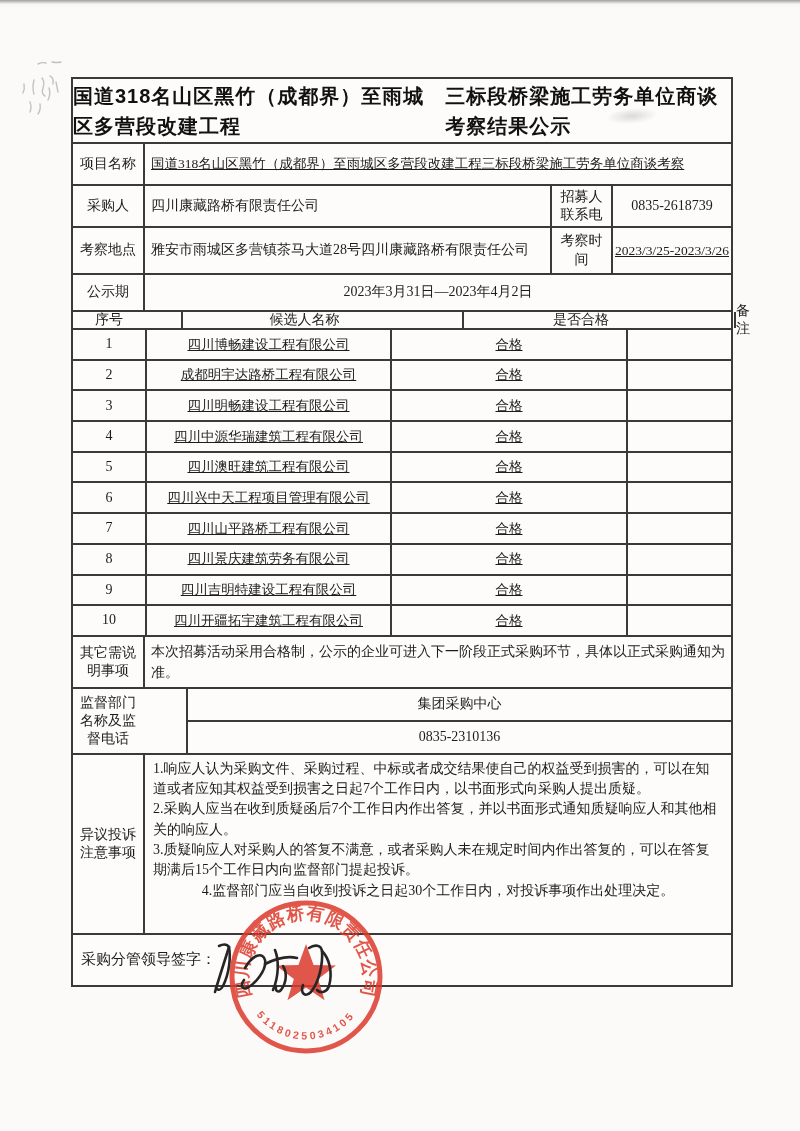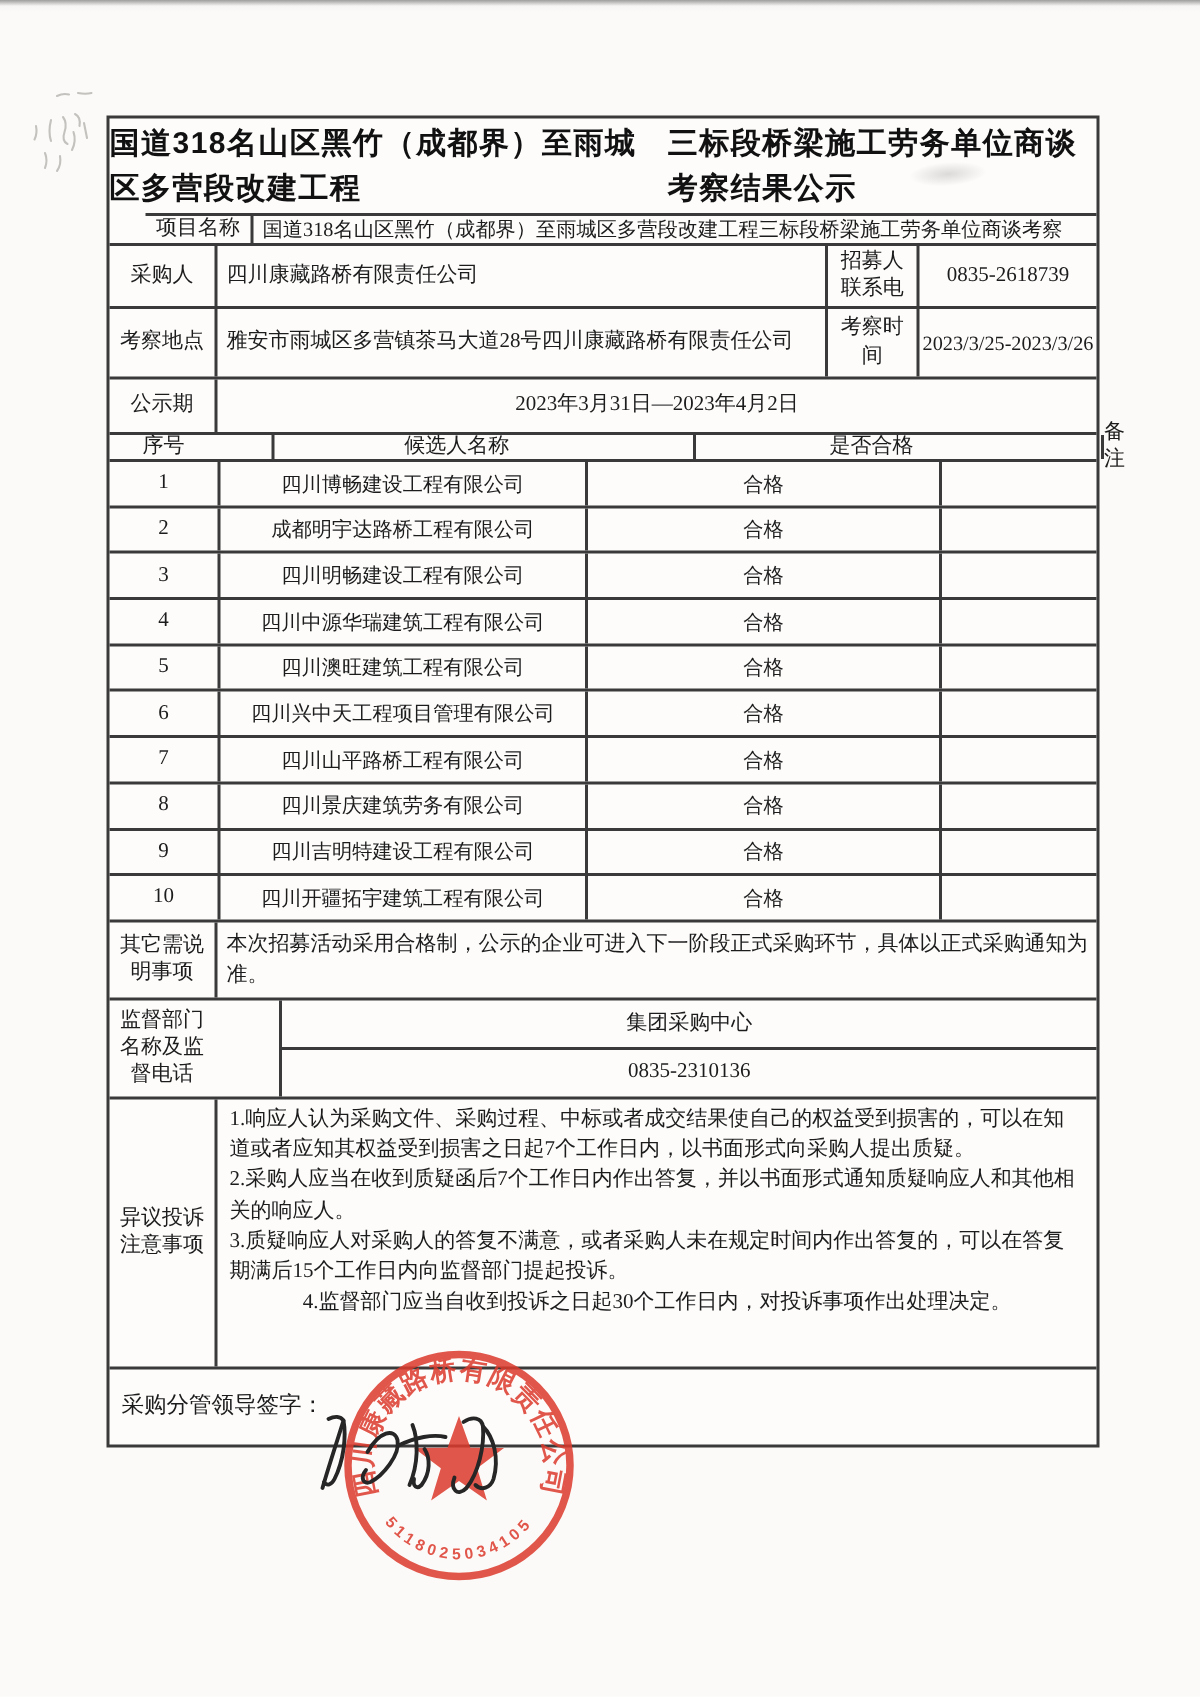--- a/index.html
+++ b/index.html
@@ -24,35 +24,35 @@
   .w-label{width:70px;flex:0 0 70px;padding:2px 4px;}
   .w-val{flex:1 1 auto;padding:2px 6px;}
   .w-clabel{width:61px;flex:0 0 61px;padding:2px 6px;}
   .w-phone{width:120px;flex:0 0 120px;padding:2px 2px;}
   .w-no{width:72px;flex:0 0 72px;}
   .w-name{width:245px;flex:0 0 245px;}
   .w-pass{width:236px;flex:0 0 236px;}
   .w-mark{flex:1 1 auto;}
   
   .h-title{height:63px;}
-  .h-project{height:20px;margin-left:24px;}
+  .h-project{height:42px;}
   .h-purchaser{height:42px;}
   .h-location{height:47px;}
   .h-period{height:37px;}
   .h-head{height:18px;gap:36px;}
   .h-cand{height:30.7px;}
   .h-other{height:52px;}
   .h-superv{height:66px;gap:43px;}
   .h-complaint{height:180px;}
   .h-sign{height:52px;}
   .title-box{flex:1;display:flex;flex-direction:row;align-items:center;justify-content:center;
     font-family:"Liberation Sans","DejaVu Sans",sans-serif;font-weight:bold;font-size:20px;
     letter-spacing:1px;line-height:1.5;color:#111;}
   .fs14{font-size:14px;}
-  .fs13{font-size:13.5px;}
+  .fs13{font-size:13.5px;text-decoration:underline;}
   .stacked{flex:1 1 auto;display:flex;flex-direction:column;border-left:2px solid #3a3a3a;}
   .stacked>div{flex:1;display:flex;align-items:center;justify-content:center;font-size:14px;}
   .stacked>div+div{border-top:2px solid #3a3a3a;}
   .complaint-text{flex:1;padding:4px 8px 4px 8px;font-size:14px;line-height:1.45;
     display:flex;flex-direction:column;justify-content:flex-start;text-align:left;}
   .complaint-text p{margin:0;}
   .sign-row{padding-left:8px;justify-content:flex-start;font-size:15px;}
   
   .stamp{position:absolute;left:221px;top:892px;width:170px;height:170px;z-index:3;
     opacity:.85;pointer-events:none;}

